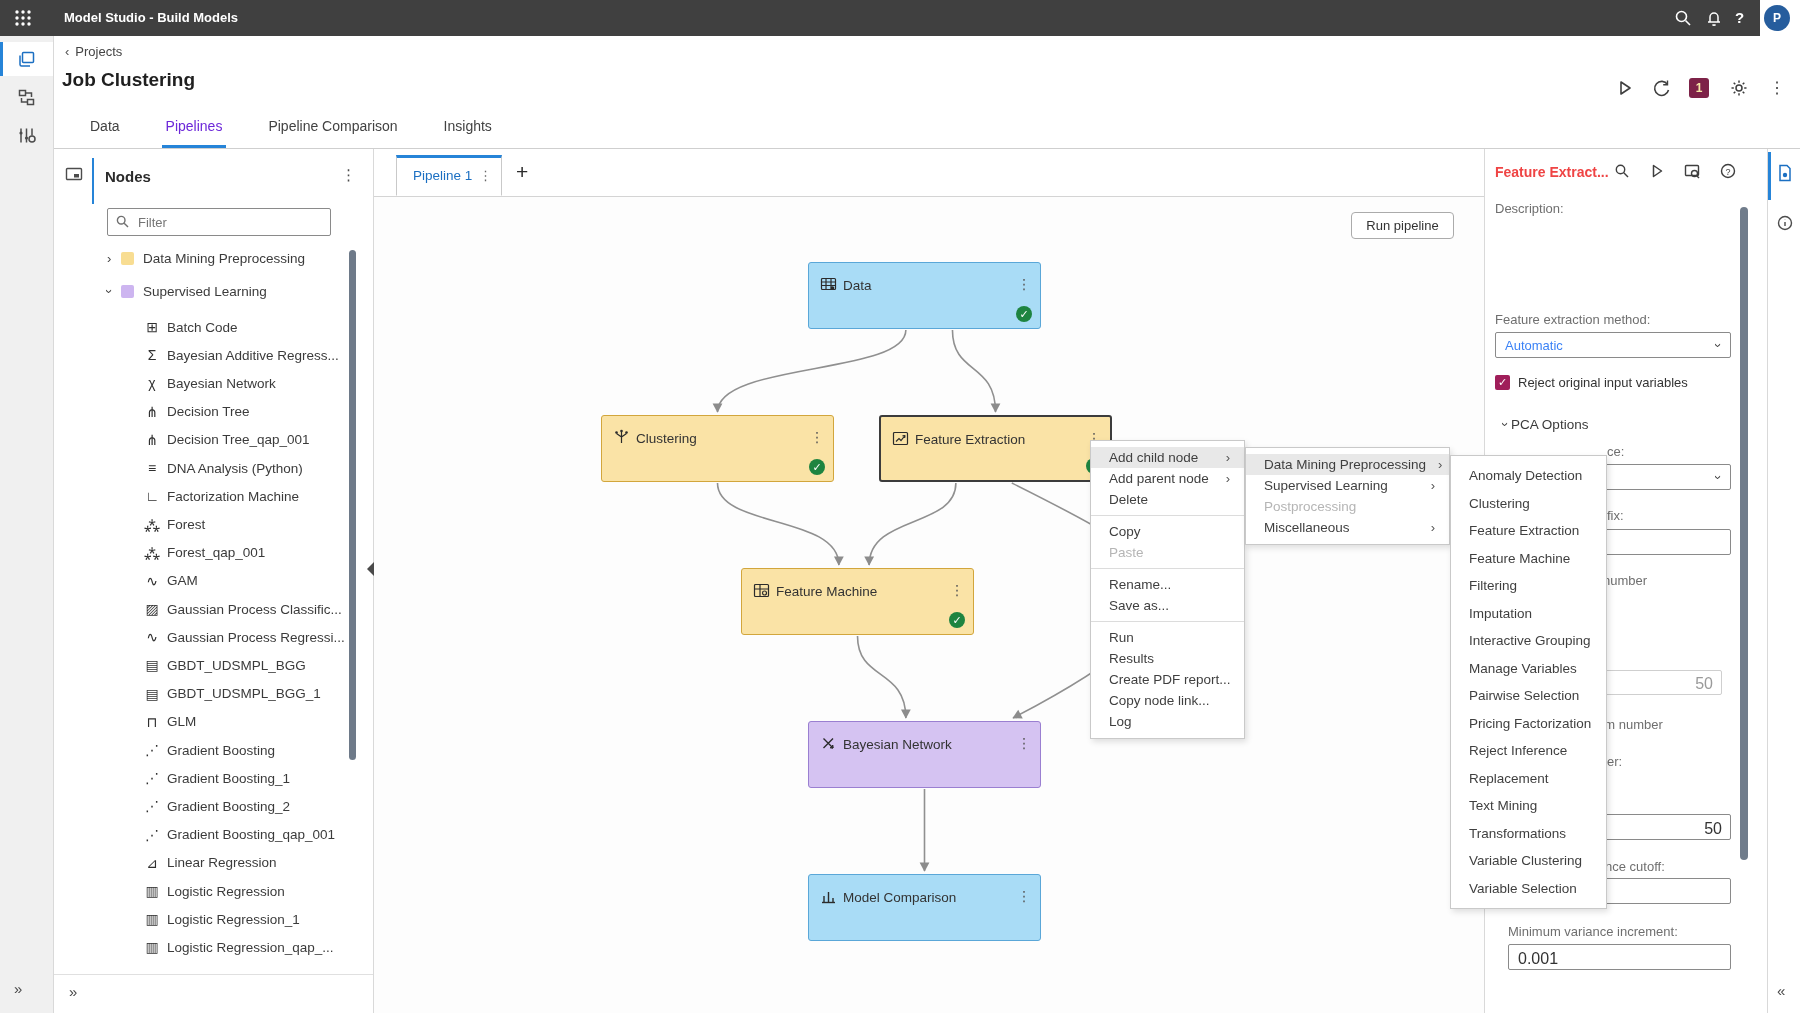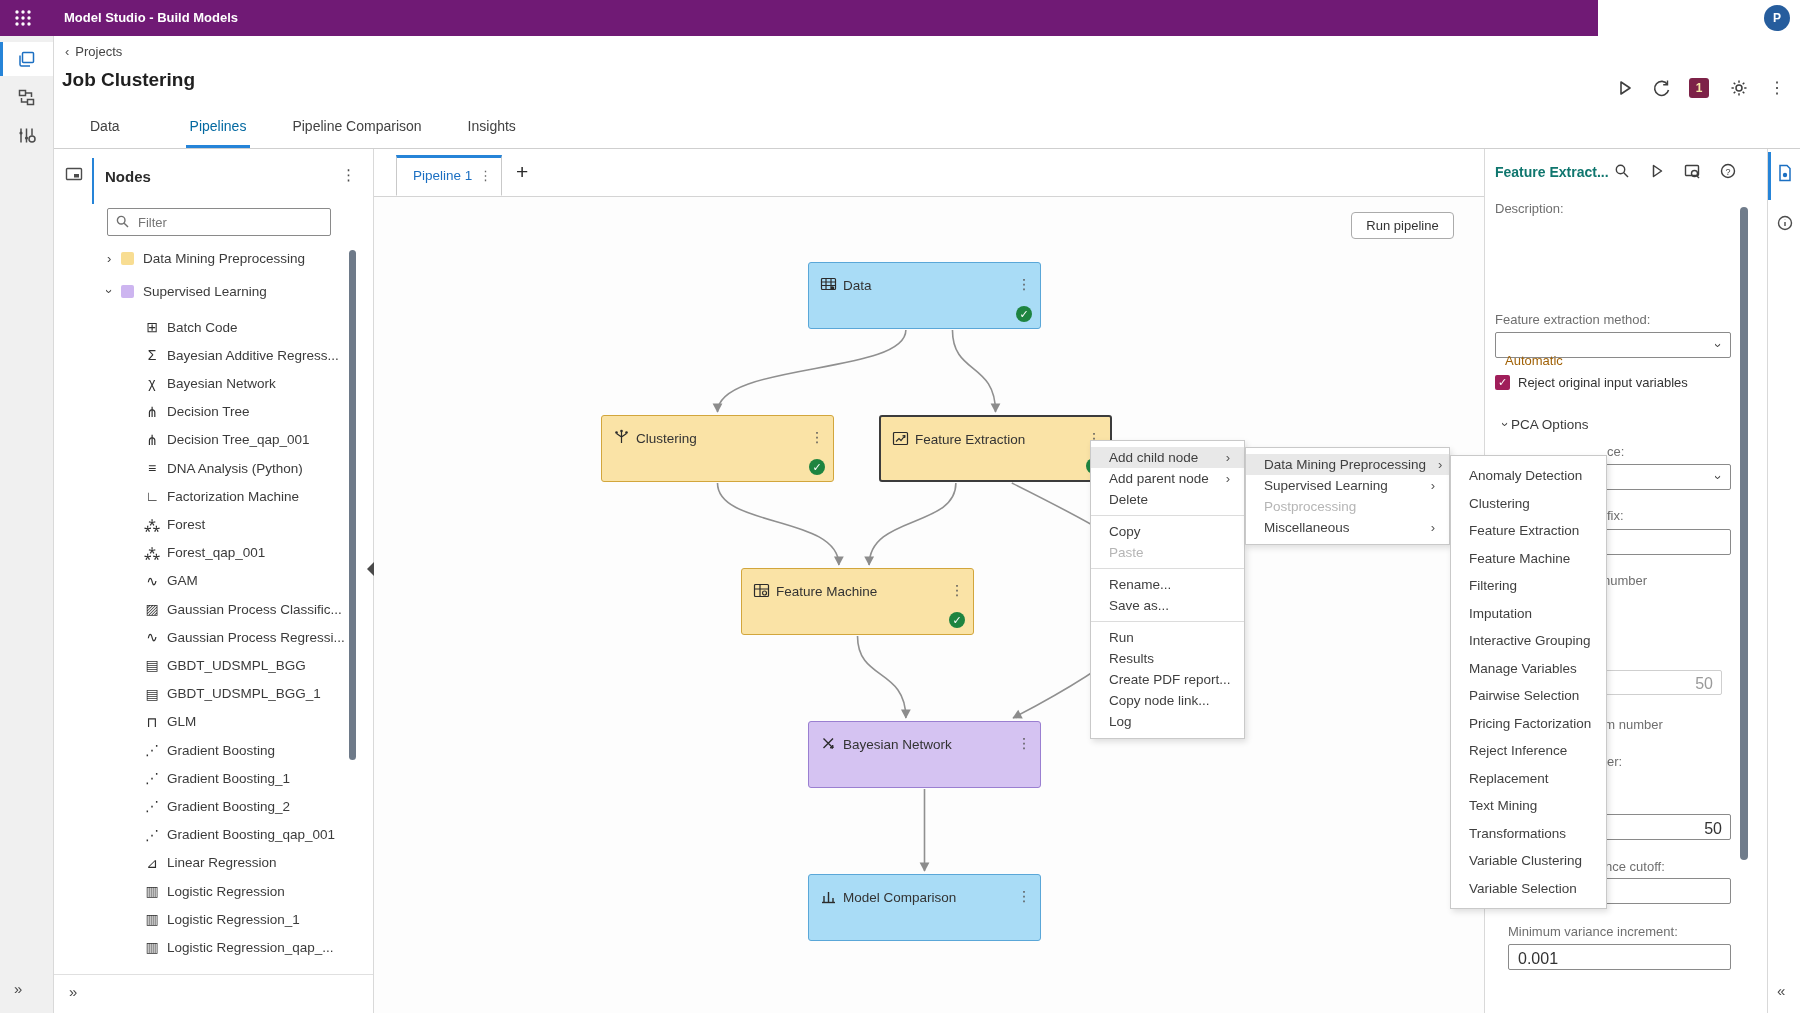--- a/index.html
+++ b/index.html
@@ -1,35 +1,35 @@
 <!DOCTYPE html>
 <html><head>
 <meta charset="utf-8">
 <style>
   html,body{margin:0;padding:0;background:#fff;font-family:"Liberation Sans",sans-serif;}
   #page{position:relative;width:1800px;height:1013px;overflow:hidden;background:#fff;color:#3d3d3d;}
   .abs{position:absolute;}
   
-  #appbar{left:0;top:0;width:1598px;height:36px;background:#701a75;color:#fff;z-index:30;}
+  #appbar{left:0;top:0;width:1760px;height:36px;background:#404040;color:#fff;z-index:30;}
   #appbar .title{position:absolute;left:64px;top:10px;font-size:13px;font-weight:bold;color:#fff;}
   .appbar-icon{position:absolute;top:7px;width:22px;height:22px;color:#fff;}
   #avatar{position:absolute;left:1764px;top:5px;width:26px;height:26px;border-radius:50%;background:#265d9d;color:#fff;font-size:12px;font-weight:bold;text-align:center;line-height:26px;}
   
   #leftrail{left:0;top:36px;width:53px;height:977px;background:#f0f0f0;border-right:1px solid #d9d9d9;z-index:20;}
   .rail-item{position:absolute;left:0;width:53px;height:34px;display:flex;align-items:center;justify-content:center;color:#4c4c4c;}
   .rail-item.selected{background:#ffffff;color:#1b6fc2;box-shadow:inset 3px 0 0 #2684d8;}
   #rail-collapse{position:absolute;left:14px;top:944px;font-size:15px;color:#4a4a4a;}
   
   #header{left:53px;top:36px;width:1747px;height:112px;background:#fff;border-bottom:1px solid #cfcfcf;z-index:10;}
   #breadcrumb{position:absolute;left:12px;top:8px;font-size:13px;color:#444;cursor:pointer;}
   #breadcrumb .chev{color:#555;margin-right:6px;}
   #page-title{position:absolute;left:9px;top:33px;font-size:19px;font-weight:bold;color:#1f1f1f;}
   #tabs{position:absolute;left:35px;bottom:0;display:flex;gap:42px;height:30px;}
   .tab{font-size:14px;color:#424242;position:relative;padding:0 2px;cursor:pointer;}
-  .tab.active{color:#0369a1;margin-left:24px;}
+  .tab.active{color:#6d28d9;}
   .tab.active::after{content:"";position:absolute;left:-2px;right:-2px;bottom:0;height:3px;background:#2684d8;}
   .hdr-icon{position:absolute;top:42px;width:22px;height:22px;color:#3f3f3f;}
   #hdr-badge{position:absolute;left:1636px;top:42px;width:20px;height:20px;background:#7d2248;border-radius:3px;color:#f6e9a8;font-size:12px;font-weight:bold;text-align:center;line-height:20px;}
   
   #nodespanel{left:53px;top:148px;width:320px;height:865px;background:#fff;border-right:1px solid #d9d9d9;z-index:8;}
   #np-header{position:absolute;left:0;top:8px;width:100%;height:40px;}
   #np-toggle{position:absolute;left:12px;top:10px;color:#4c4c4c;}
   #np-vline{position:absolute;left:39px;top:2px;width:2px;height:46px;background:#2684d8;}
   #np-title{position:absolute;left:52px;top:12px;font-size:15px;font-weight:bold;color:#2b2b2b;}
   #np-kebab{position:absolute;left:288px;top:10px;font-size:15px;color:#4c4c4c;}
@@ -67,29 +67,29 @@
   .menu-item .arrow{color:#555;font-size:13px;margin-left:12px;}
   .menu-item.hl{background:#e8e8e8;}
   .menu-item.disabled{color:#b5b5b5;cursor:default;}
   .menu-sep{height:1px;background:#dcdcdc;margin:5px 0;}
   #ctxmenu{left:1090px;top:440px;width:155px;z-index:40;}
   #submenu{left:1245px;top:447px;width:205px;z-index:41;}
   #typemenu{left:1450px;top:455px;width:157px;z-index:42;}
   #typemenu .menu-item{height:27.5px;font-size:13.5px;}
   
   #rightpanel{left:1484px;top:148px;width:283px;height:865px;background:#fff;border-left:1px solid #d9d9d9;z-index:6;}
-  #rp-title{position:absolute;left:10px;top:16px;font-size:14px;font-weight:bold;color:#0f766e;}
+  #rp-title{position:absolute;left:10px;top:16px;font-size:14px;font-weight:bold;color:#ef4444;}
   .rp-icon{position:absolute;top:14px;width:20px;height:20px;color:#3f3f3f;}
   .rp-label{position:absolute;font-size:13px;color:#6f6f6f;}
   .rp-box{position:absolute;border:1px solid #8a8a8a;border-radius:2px;background:#fff;box-sizing:border-box;}
   #rp-desc{left:10px;top:72px;width:236px;height:76px;overflow:hidden;}
   #rp-desc .txt{position:absolute;left:8px;top:6px;width:208px;font-size:13px;color:#333;line-height:18px;}
   #rp-desc .sb{position:absolute;right:3px;top:8px;width:5px;height:46px;background:#8f979e;border-radius:3px;}
   #rp-method{left:10px;top:184px;width:236px;height:26px;}
-  #rp-method .val{position:absolute;left:9px;top:20px;font-size:13px;color:#a16207;}
+  #rp-method .val{position:absolute;left:9px;top:5px;font-size:13px;color:#3b82f6;}
   .chev-down{display:inline-block;transform:rotate(90deg);font-size:13px;color:#444;}
   #rp-check{position:absolute;left:10px;top:227px;width:15px;height:15px;background:#a01e5a;border-radius:2px;color:#fff;font-size:11px;text-align:center;line-height:15px;}
   #rp-checklbl{position:absolute;left:33px;top:227px;font-size:13px;color:#333;}
   #rp-pca{position:absolute;left:18px;top:269px;font-size:13.5px;color:#3b3b3b;}
   .frag{position:absolute;font-size:13px;color:#6f6f6f;white-space:nowrap;}
   .valtxt{position:absolute;font-size:16px;}
   #rp-scroll{position:absolute;left:255px;top:59px;width:8px;height:653px;background:#707c8b;border-radius:4px;}
   
   #rightstrip{left:1767px;top:148px;width:33px;height:865px;background:#fff;border-left:1px solid #d9d9d9;z-index:7;}
   #rs-accent{position:absolute;left:0;top:4px;width:3px;height:48px;background:#2684d8;}

